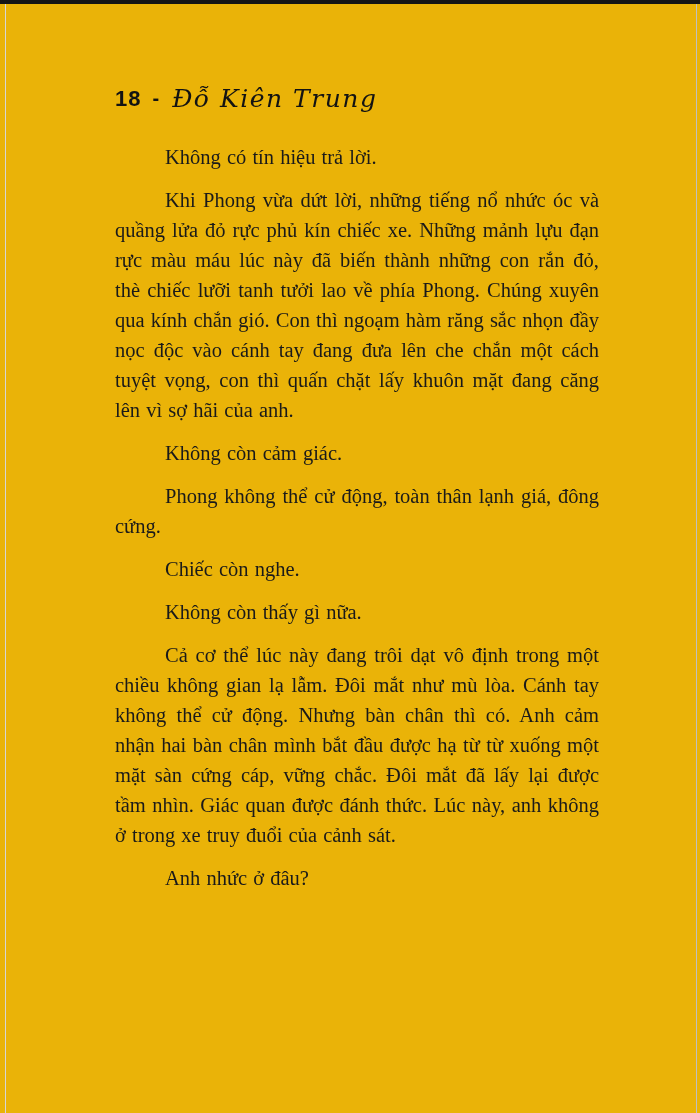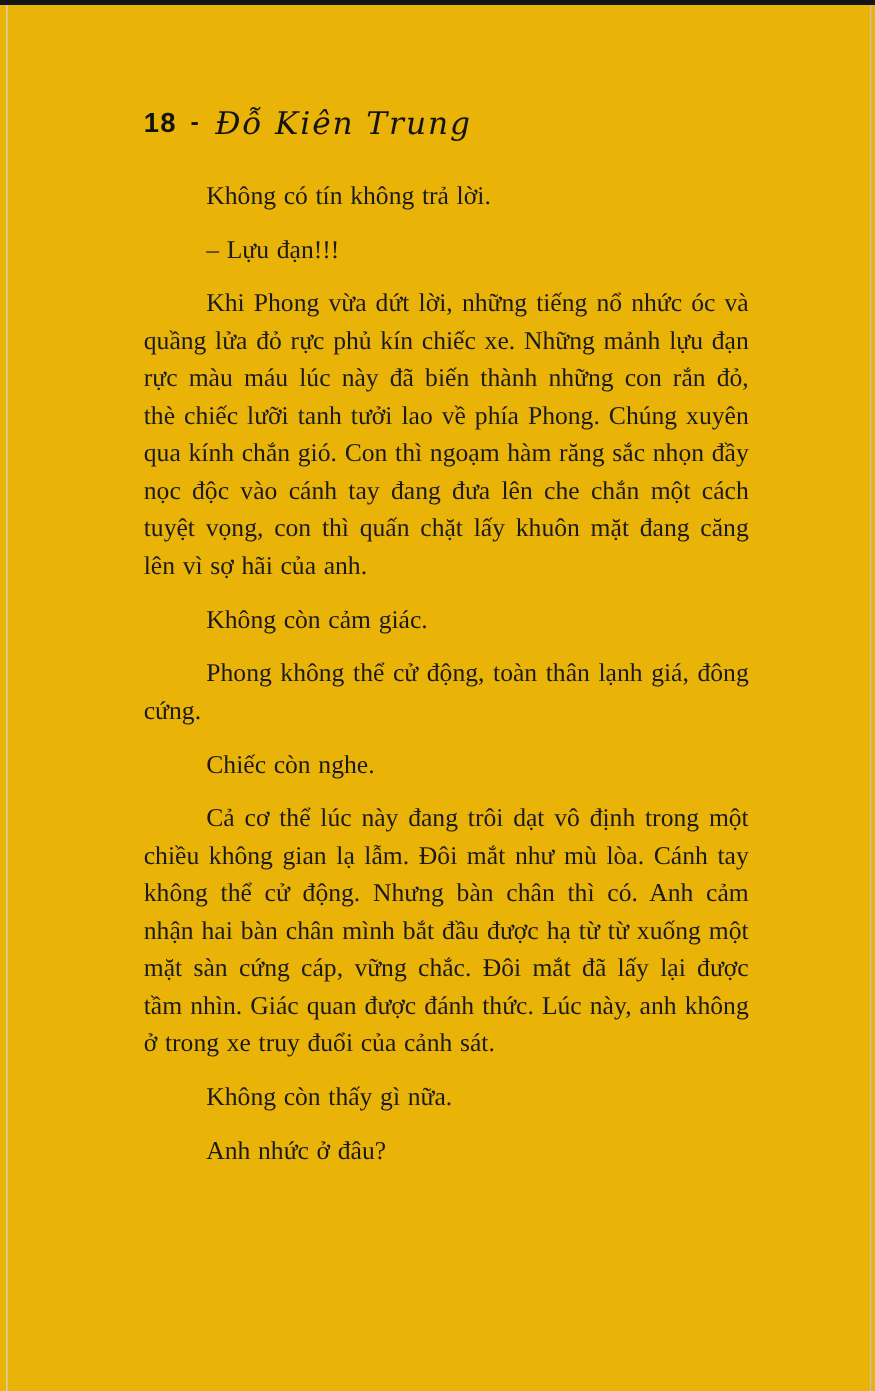--- a/index.html
+++ b/index.html
@@ -87,25 +87,24 @@
 
   <div class="content">
 
     <div class="running-header">
       <span class="page-number">18</span>
       <span class="header-sep">-</span>
       <span class="author-name">Đỗ Kiên Trung</span>
     </div>
 
     <div class="page-body">
-      <p class="para">Không có tín không trả lời.</p>
-      <p class="para">– Lựu đạn!!!</p>
+      <p class="para">Không có tín hiệu trả lời.</p>
       <p class="para">Khi Phong vừa dứt lời, những tiếng nổ nhức óc và quầng lửa đỏ rực phủ kín chiếc xe. Những mảnh lựu đạn rực màu máu lúc này đã biến thành những con rắn đỏ, thè chiếc lưỡi tanh tưởi lao về phía Phong. Chúng xuyên qua kính chắn gió. Con thì ngoạm hàm răng sắc nhọn đầy nọc độc vào cánh tay đang đưa lên che chắn một cách tuyệt vọng, con thì quấn chặt lấy khuôn mặt đang căng lên vì sợ hãi của anh.</p>
       <p class="para">Không còn cảm giác.</p>
       <p class="para">Phong không thể cử động, toàn thân lạnh giá, đông cứng.</p>
       <p class="para">Chiếc còn nghe.</p>
+      <p class="para">Không còn thấy gì nữa.</p>
       <p class="para">Cả cơ thể lúc này đang trôi dạt vô định trong một chiều không gian lạ lẫm. Đôi mắt như mù lòa. Cánh tay không thể cử động. Nhưng bàn chân thì có. Anh cảm nhận hai bàn chân mình bắt đầu được hạ từ từ xuống một mặt sàn cứng cáp, vững chắc. Đôi mắt đã lấy lại được tầm nhìn. Giác quan được đánh thức. Lúc này, anh không ở trong xe truy đuổi của cảnh sát.</p>
-      <p class="para">Không còn thấy gì nữa.</p>
       <p class="para">Anh nhức ở đâu?</p>
     </div>
 
   </div>
 </div>
 
 </body></html>

